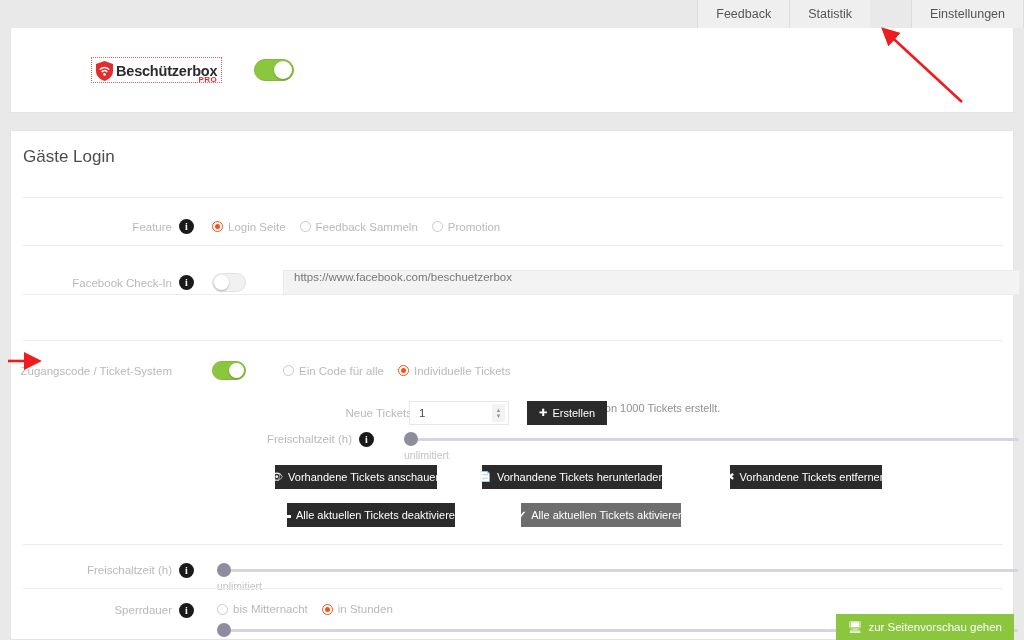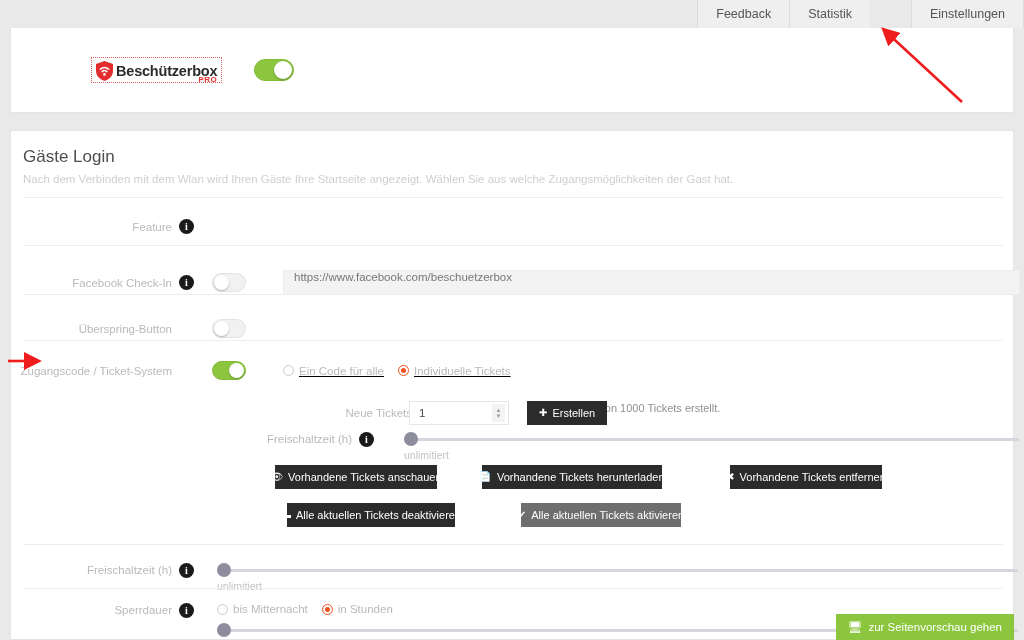--- a/index.html
+++ b/index.html
@@ -218,57 +218,63 @@
       </div>
       <div class="toggle big on" style="margin-left:32px;">
         <div class="knob"></div>
       </div>
     </div>
   </div>
 
   <div class="panel" id="panel-main">
 
     <div class="section-title">Gäste Login</div>
-    <div class="section-sub">Nach dem Verbinden mit dem Wlan wird Ihren Gäste Ihre Startseite angezeigt. Wählen Sie aus welche Zugangsmöglichkeiten der Gast hat.</div>
 
     <div class="rowline" style="top:66px;"></div>
     <div class="row" style="top:79px;">
       <div class="flabel">Feature</div>
       <div class="info-icon">i</div>
+      <div class="radios">
+        <div class="radio sel">
+          <span class="dot"></span>
+          <span>Login Seite</span>
+        </div>
+        <div class="radio">
+          <span class="dot"></span>
+          <span>Feedback Sammeln</span>
+        </div>
+        <div class="radio">
+          <span class="dot"></span>
+          <span>Promotion</span>
+        </div>
+      </div>
     </div>
 
     <div class="rowline" style="top:114px;"></div>
     <div class="row" style="top:130px;">
       <div class="flabel">Facebook Check-In</div>
       <div class="info-icon">i</div>
       <div class="toggle">
         <div class="knob"></div>
       </div>
       <div class="urlfield" style="width:737px; margin-left:37px;">
         <span>https://www.facebook.com/beschuetzerbox</span>
       </div>
     </div>
 
     <div class="rowline" style="top:163px;"></div>
-    <div class="row" style="top:179px;">
-      <div class="flabel">Überspring-Button</div>
-      <div class="info-icon" style="visibility:hidden;">i</div>
-      <div class="toggle">
-        <div class="knob"></div>
-      </div>
-    </div>
 
     <div class="rowline" style="top:209px;"></div>
     <div class="row" style="top:221px;">
       <div class="flabel">Zugangscode / Ticket-System</div>
       <div class="info-icon" style="visibility:hidden;">i</div>
       <div class="toggle on">
         <div class="knob"></div>
       </div>
-      <div class="radios" style="margin-left:37px;text-decoration:underline;">
+      <div class="radios" style="margin-left:37px;">
         <div class="radio">
           <span class="dot"></span>
           <span>Ein Code für alle</span>
         </div>
         <div class="radio sel">
           <span class="dot"></span>
           <span>Individuelle Tickets</span>
         </div>
       </div>
     </div>

